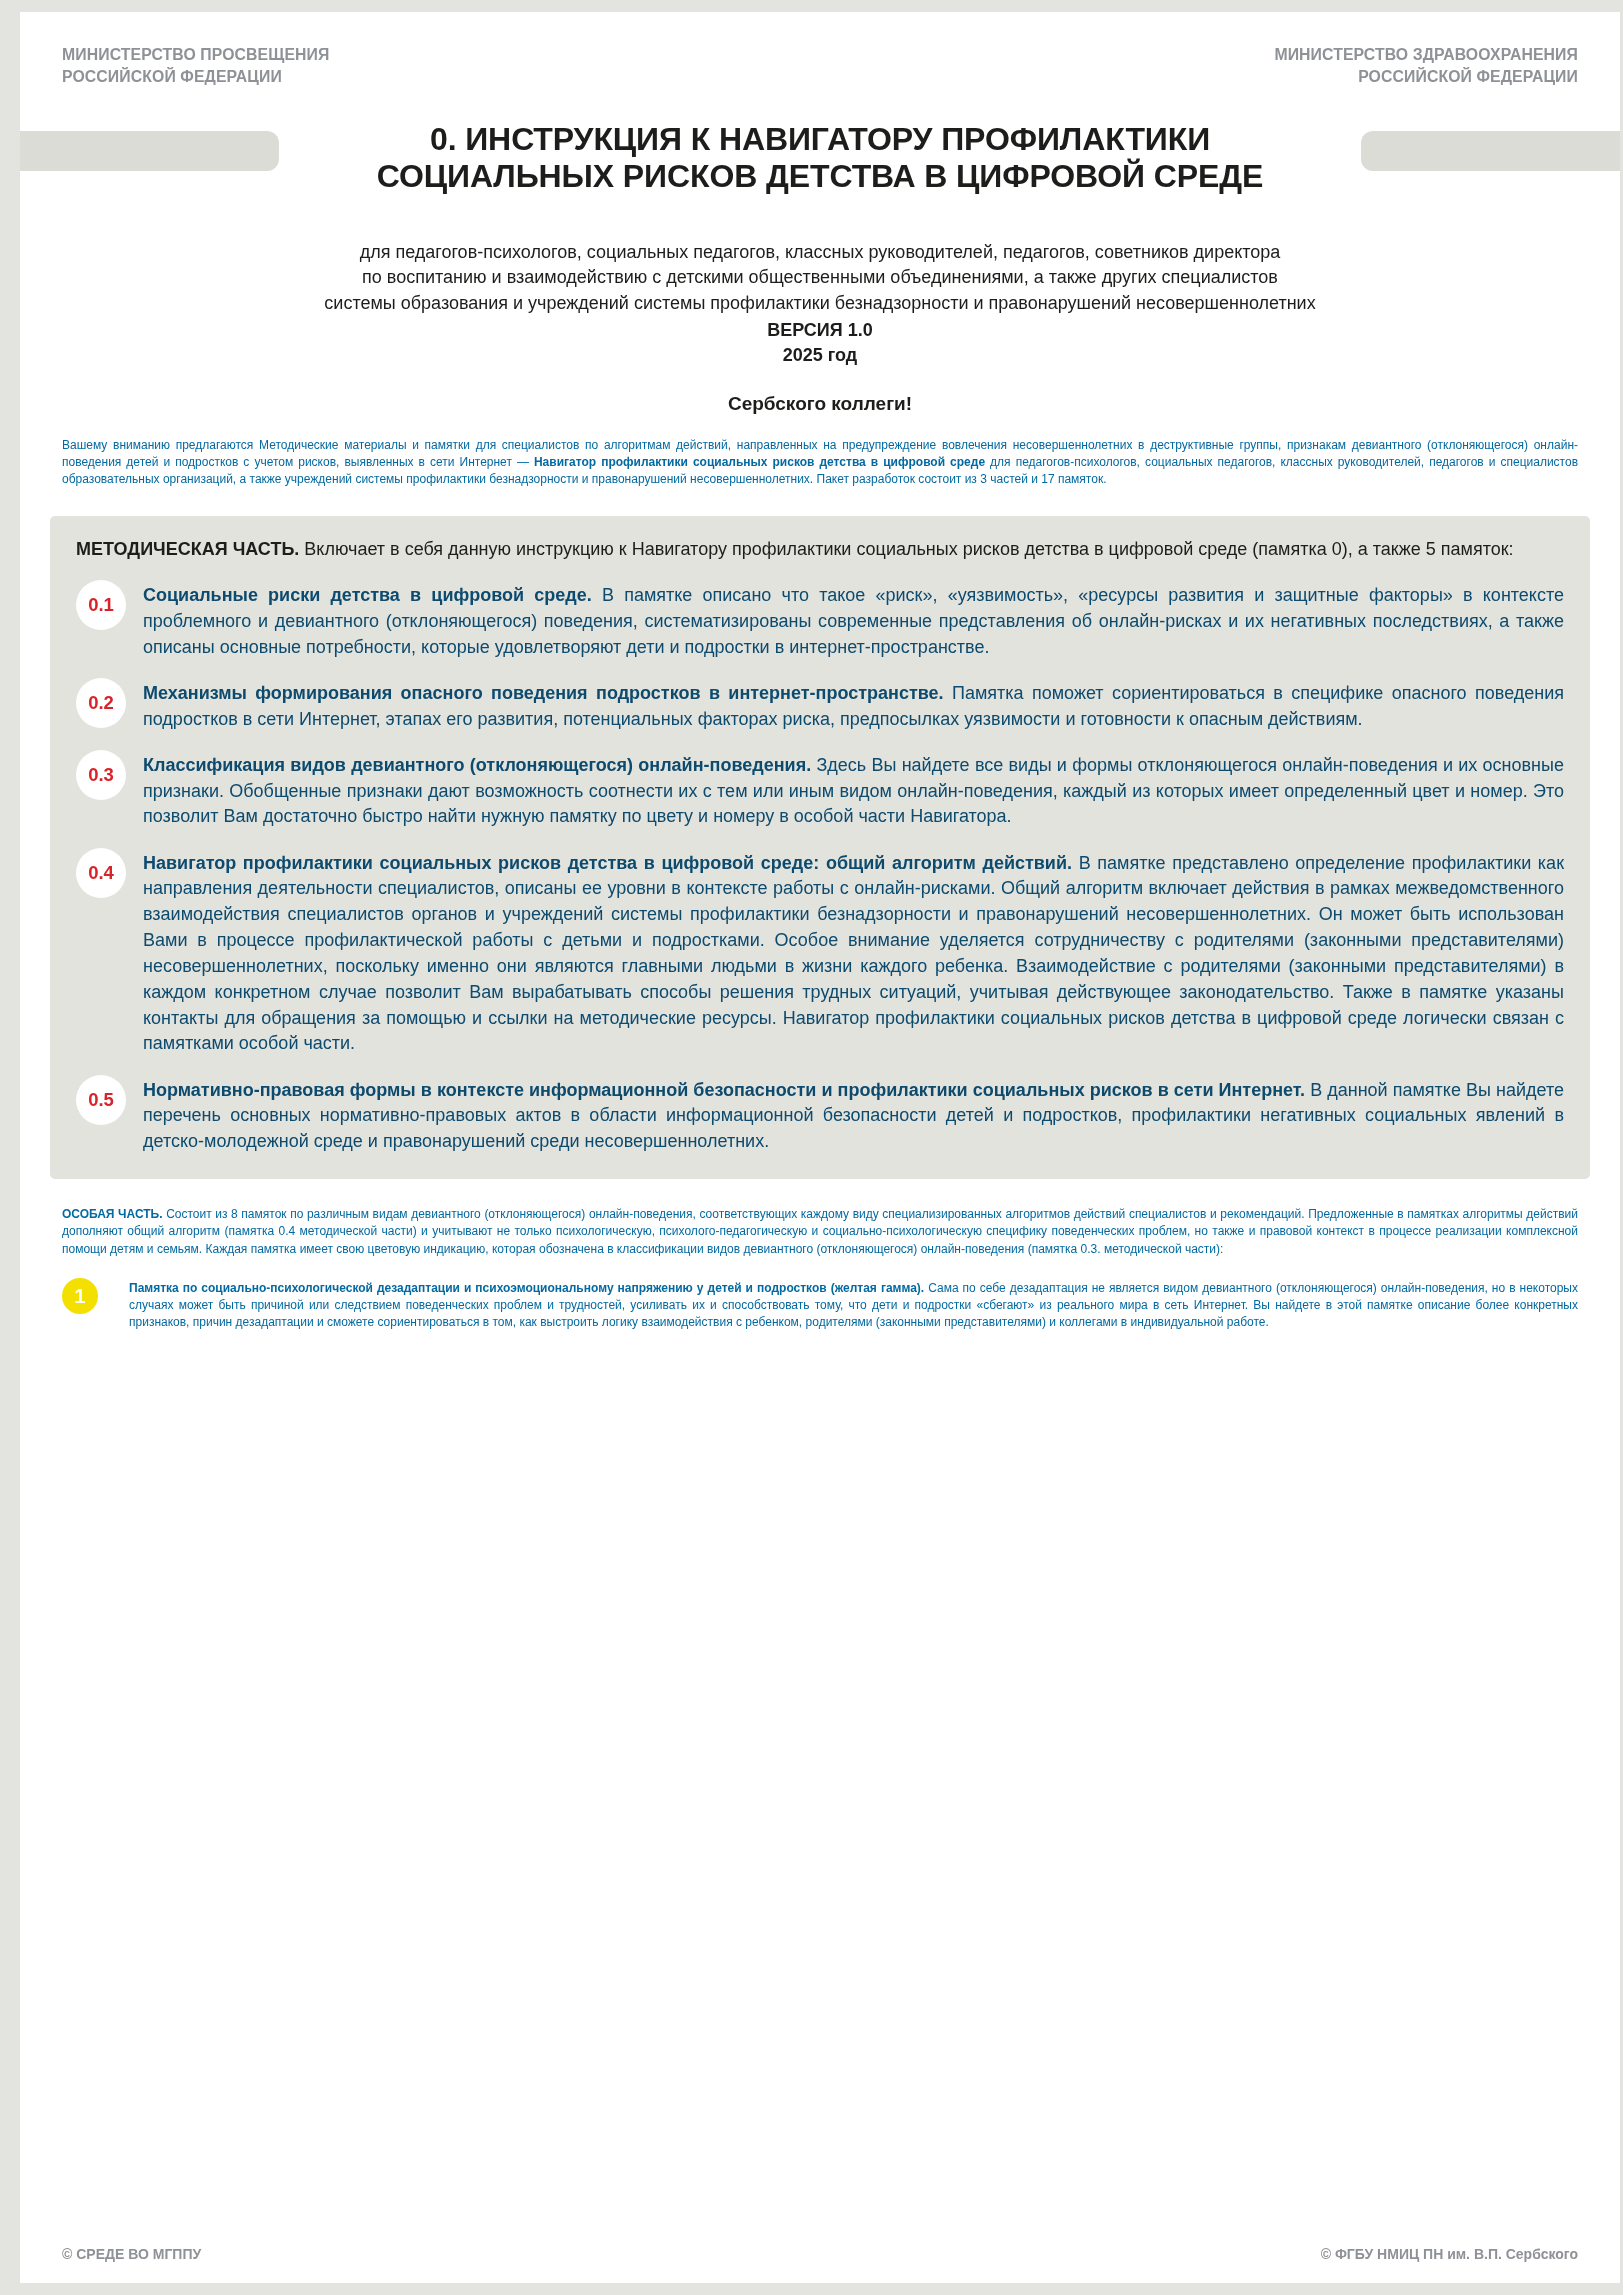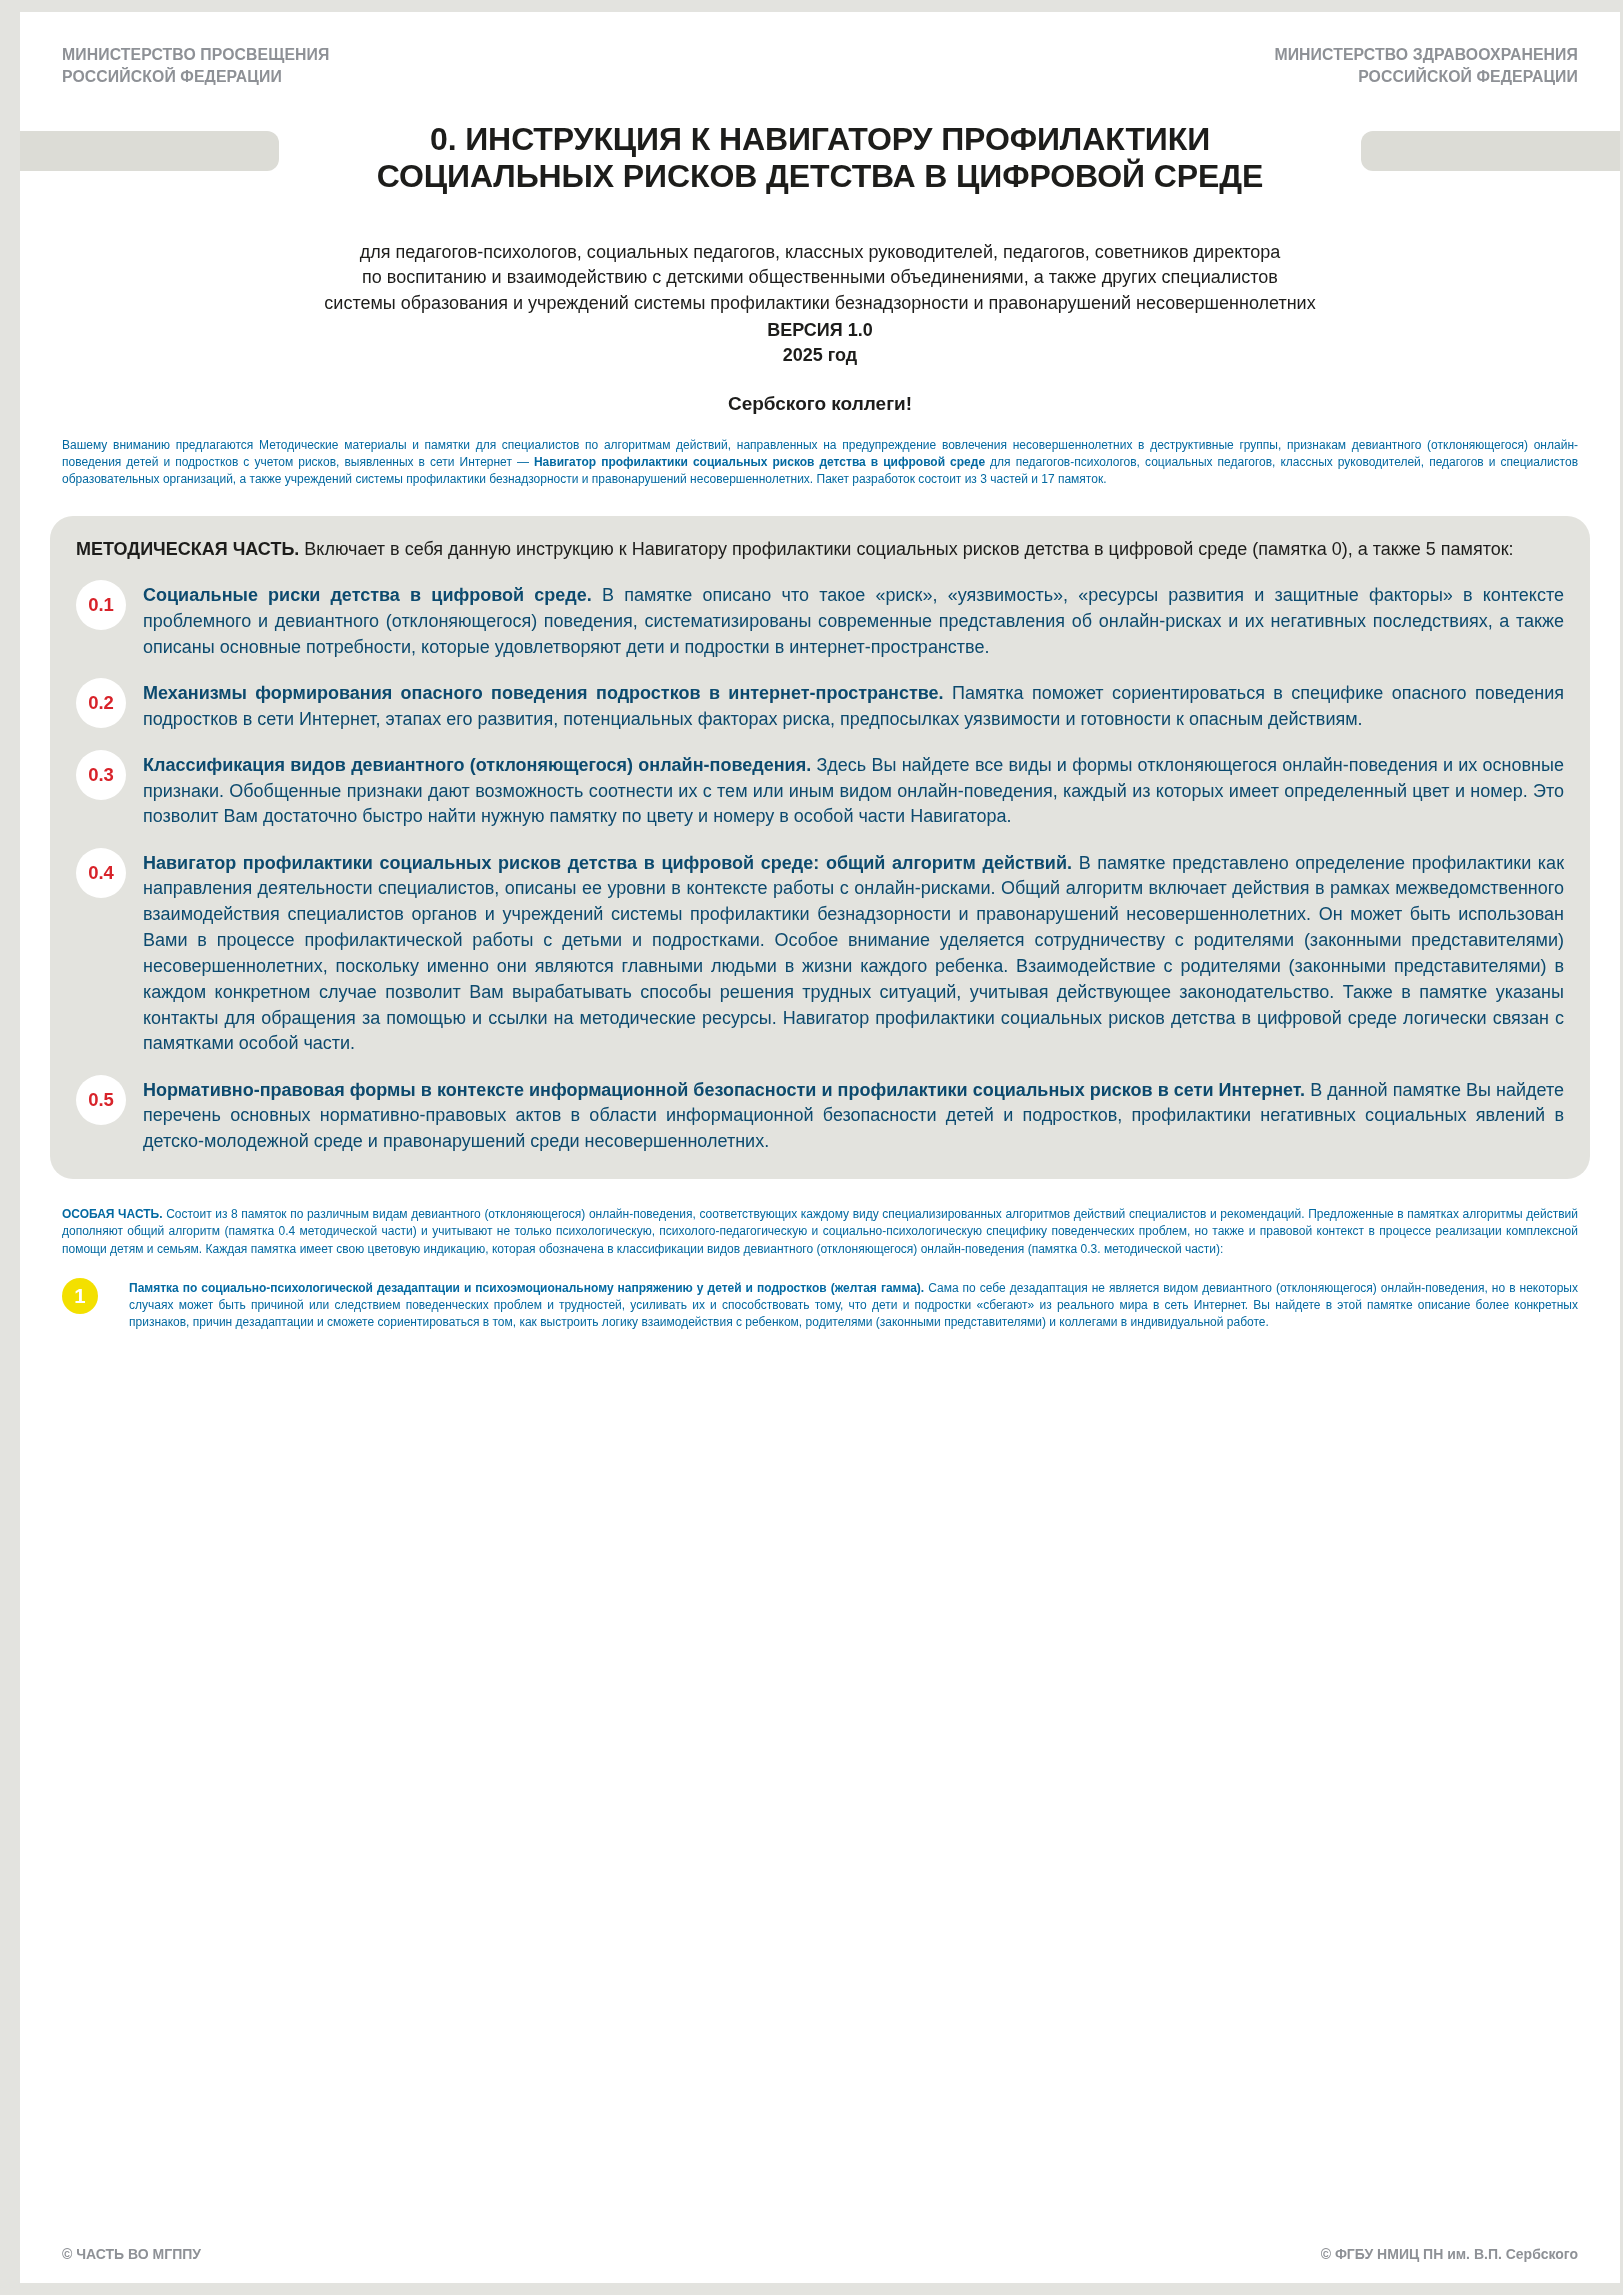--- a/index.html
+++ b/index.html
@@ -98,21 +98,21 @@
     text-justify: inter-word;
   }
 
   .intro { margin-top: 22px; }
 
   b, .b { font-weight: bold; }
 
   
   .panel {
     background: #e3e3de;
-    border-radius: 23px;
+    border-radius: 5px;
     margin: 27px 30px 0 30px;
     padding: 21px 26px 24px 26px;
   }
 
   .panel-intro {
     font-size: 18px;
     line-height: 1.435;
     color: #1d1d1b;
     text-align: justify;
   }
@@ -275,19 +275,19 @@
 
       <div class="yellow-item">
         <div class="yellow-badge">1</div>
         <p class="para">
           <b>Памятка по социально-психологической дезадаптации и психоэмоциональному напряжению у детей и подростков (желтая гамма).</b><span> Сама по себе дезадаптация не является видом девиантного (отклоняющегося) онлайн-поведения, но в некоторых случаях может быть причиной или следствием поведенческих проблем и трудностей, усиливать их и способствовать тому, что дети и подростки «сбегают» из реального мира в сеть Интернет. Вы найдете в этой памятке описание более конкретных признаков, причин дезадаптации и сможете сориентироваться в том, как выстроить логику взаимодействия с ребенком, родителями (законными представителями) и коллегами в индивидуальной работе.</span>
         </p>
       </div>
     </div>
 
     <div class="footer">
-      <div>© ЧАСТЬ ВО МГППУ</div>
+      <div>© СРЕДЕ ВО МГППУ</div>
       <div>© ФГБУ НМИЦ ПН им. В.П. Сербского</div>
     </div>
 
   </div>
 </div>
 
 
 </body></html>

